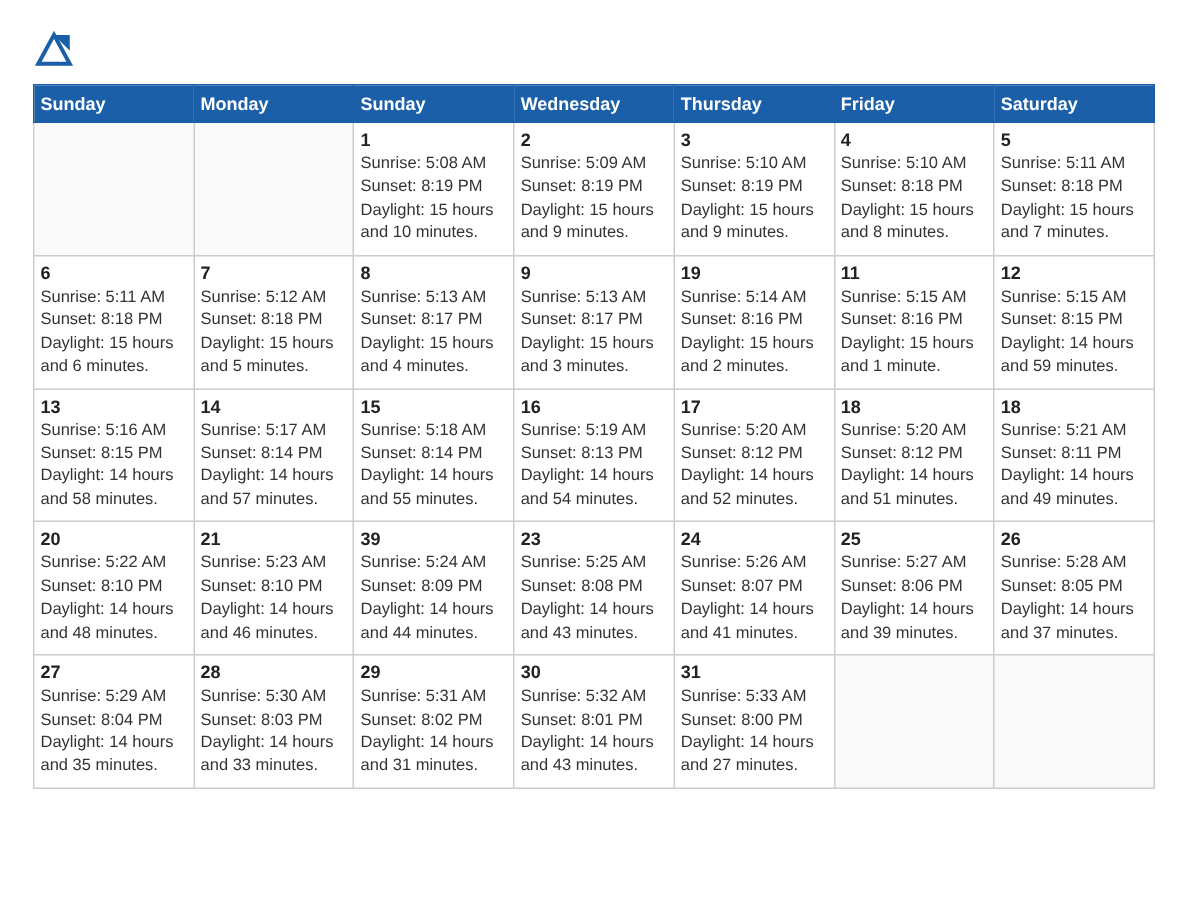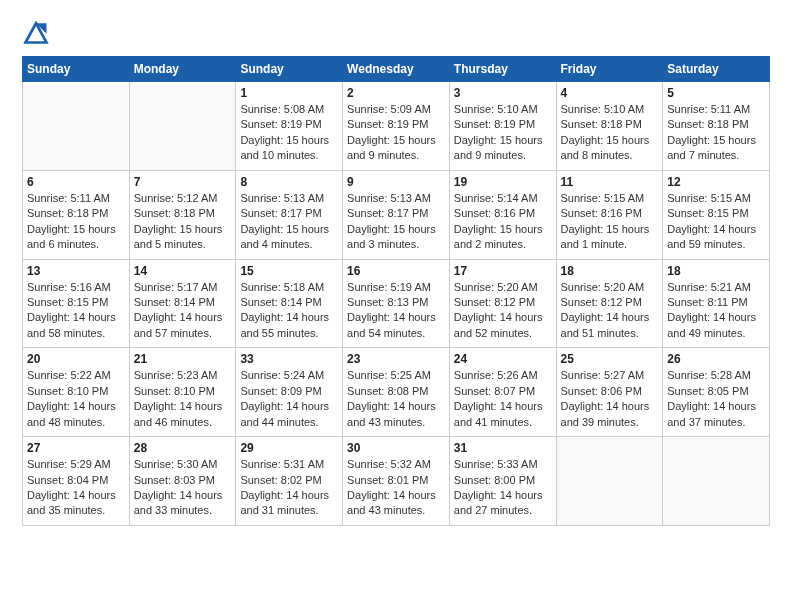--- a/index.html
+++ b/index.html
@@ -217,21 +217,21 @@
         <tr>
           <td>
             <span class="day-number">20</span>
             <div class="day-info">Sunrise: 5:22 AM<br>Sunset: 8:10 PM<br>Daylight: 14 hours and 48 minutes.</div>
           </td>
           <td>
             <span class="day-number">21</span>
             <div class="day-info">Sunrise: 5:23 AM<br>Sunset: 8:10 PM<br>Daylight: 14 hours and 46 minutes.</div>
           </td>
           <td>
-            <span class="day-number">33</span>
+            <span class="day-number">39</span>
             <div class="day-info">Sunrise: 5:24 AM<br>Sunset: 8:09 PM<br>Daylight: 14 hours and 44 minutes.</div>
           </td>
           <td>
             <span class="day-number">23</span>
             <div class="day-info">Sunrise: 5:25 AM<br>Sunset: 8:08 PM<br>Daylight: 14 hours and 43 minutes.</div>
           </td>
           <td>
             <span class="day-number">24</span>
             <div class="day-info">Sunrise: 5:26 AM<br>Sunset: 8:07 PM<br>Daylight: 14 hours and 41 minutes.</div>
           </td>

